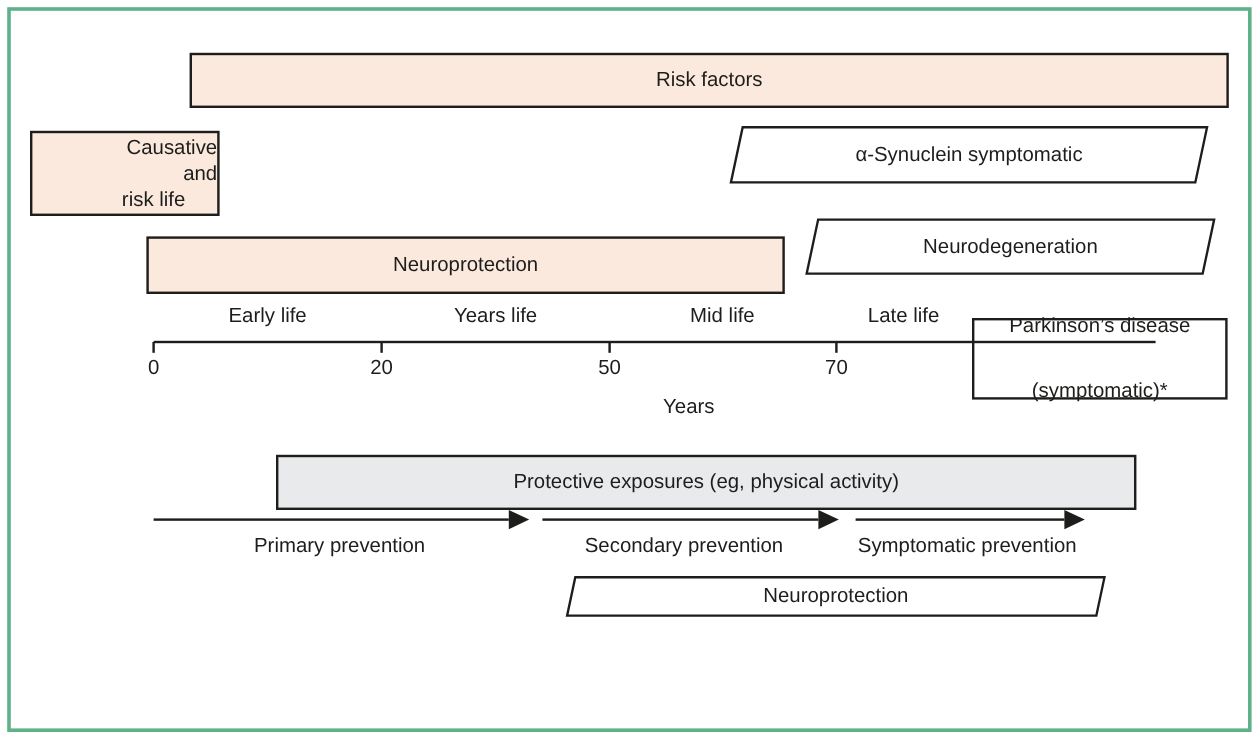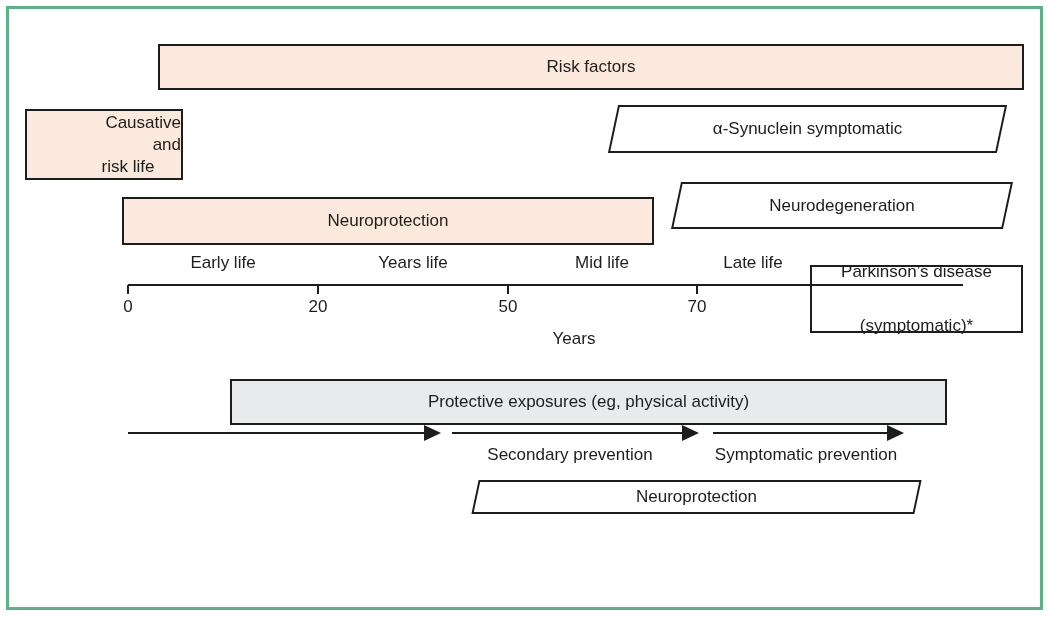--- a/index.html
+++ b/index.html
@@ -125,20 +125,21 @@
   <div class="arrow" style="left:128px; top:432px; width:296px;">
     <div class="head"></div>
   </div>
   <div class="arrow" style="left:452px; top:432px; width:230px;">
     <div class="head"></div>
   </div>
   <div class="arrow" style="left:713px; top:432px; width:174px;">
     <div class="head"></div>
   </div>
 
+  <div class="txt" style="left:173px; top:445px; width:220px;">Primary prevention</div>
   <div class="txt" style="left:691px; top:445px; width:230px;">Symptomatic prevention</div>
   <div class="txt" style="left:460px; top:445px; width:220px;">Secondary prevention</div>
 
   <div class="pgram" style="left:475px; top:480px; width:443px; height:34px;">
     <div class="shape"></div>
     <div class="lbl">
         <span>Neuroprotection</span>
       </div>
   </div>
 

